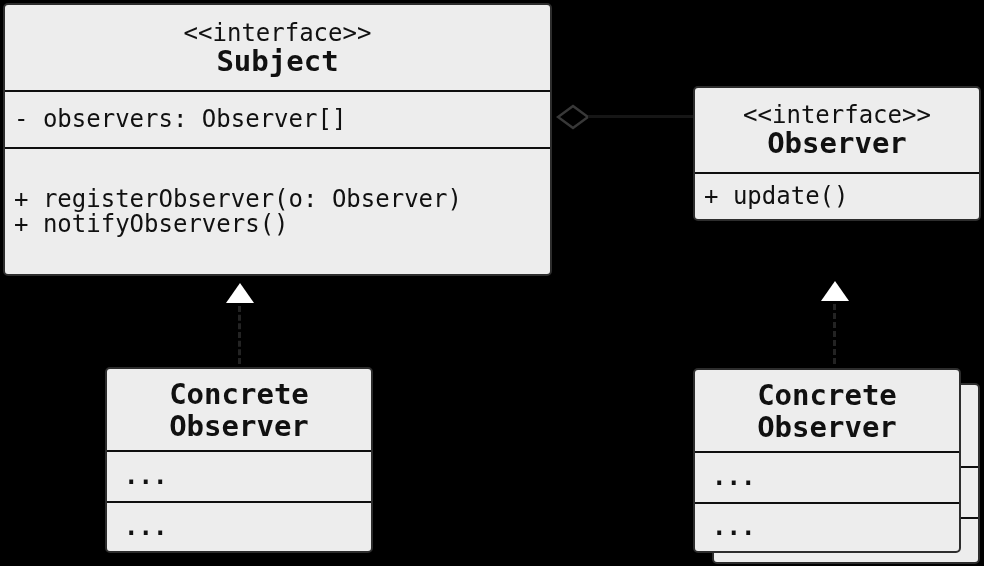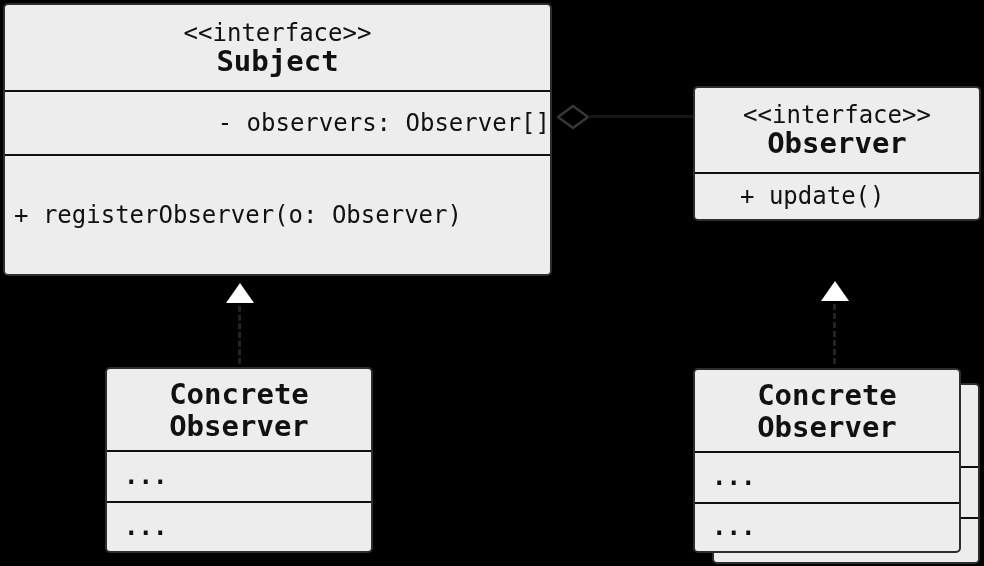--- a/index.html
+++ b/index.html
@@ -86,34 +86,35 @@
   }
 </style>
 </head>
 <body>
 
 <div class="uml-box" style="left:3px; top:3px; width:549px; height:273px;">
   <div class="sec hdr" style="height:85px;">
     <div class="stereo">&lt;&lt;interface&gt;&gt;</div>
     <div class="cname">Subject</div>
   </div>
-  <div class="sec pad8" style="height:64px;text-align:right;">
+  <div class="sec pad8" style="height:57px;">
     <div class="member">- observers: Observer[]</div>
   </div>
   <div class="sec pad8 members-gap" style="flex:1;">
     <div class="member">+ registerObserver(o: Observer)</div>
+    <div class="member">+ notifyObservers()</div>
   </div>
 </div>
 
 <div class="uml-box" style="left:693px; top:86px; width:288px; height:135px;">
   <div class="sec hdr" style="height:84px;">
     <div class="stereo">&lt;&lt;interface&gt;&gt;</div>
     <div class="cname">Observer</div>
   </div>
-  <div class="sec pad8" style="flex:1;padding-left:36px;">
+  <div class="sec pad8" style="flex:1;">
     <div class="member">+ update()</div>
   </div>
 </div>
 
 <div class="uml-box" style="left:105px; top:367px; width:268px; height:186px;">
   <div class="sec hdr" style="height:81px; gap:2px;">
     <div class="cname">Concrete</div>
     <div class="cname">Observer</div>
   </div>
   <div class="sec pad16" style="height:51px;">

